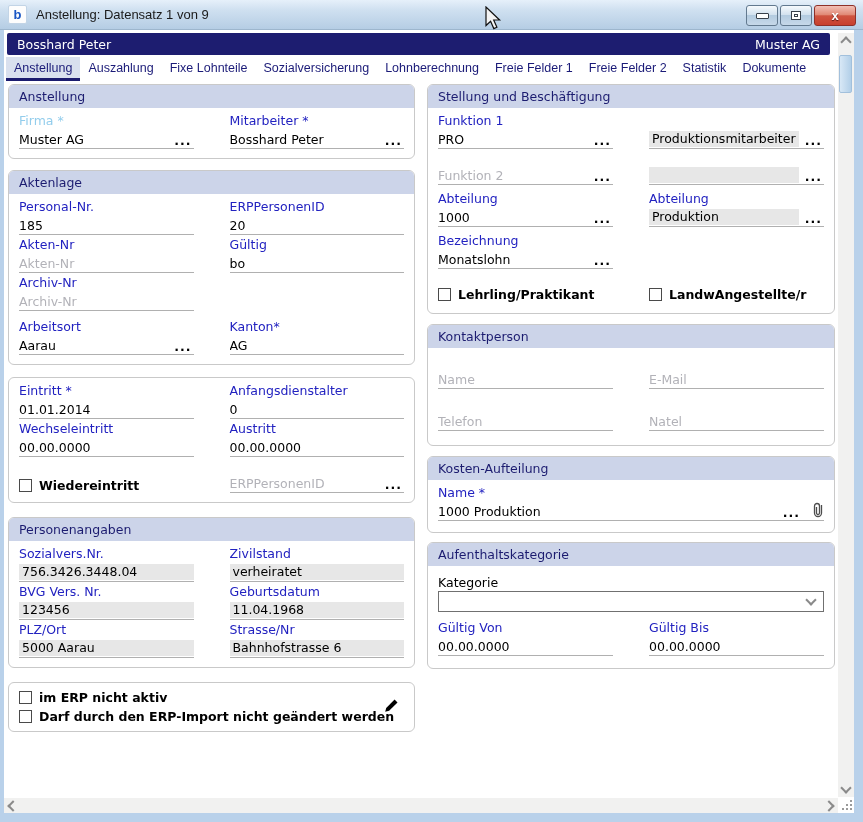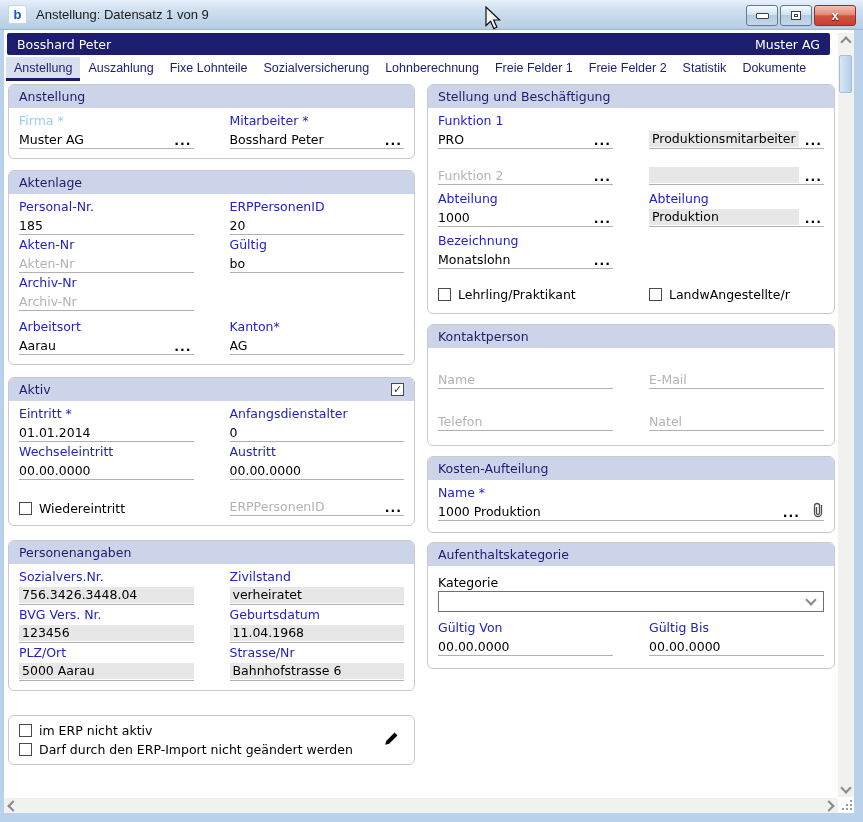--- a/index.html
+++ b/index.html
@@ -67,21 +67,21 @@
   .flabel.light{color:#93cdec;}
   .flabel.black{color:#000;}
   .fline{
     display:flex;align-items:flex-end;gap:4px;border-bottom:1px solid #b0b0b0;
     min-height:18px;padding-bottom:1px;color:#000;
   }
   .fval{flex:1;white-space:nowrap;overflow:hidden;min-height:15px;}
   .ph{color:#b2b2b8;}
   .robox{background:#e7e7e7;height:16px;line-height:16px;padding:0 3px;}
   .dots{font-weight:700;color:#000;letter-spacing:1px;line-height:13px;padding:0 2px;cursor:pointer;}
-  .cbrow{display:flex;align-items:center;gap:7px;color:#000;}
+  .cbrow{display:flex;align-items:center;gap:7px;color:#000;font-weight:bold;}
   .cb{
     width:13px;height:13px;box-sizing:border-box;border:1px solid #4a4a4a;background:#fff;
     display:inline-flex;align-items:center;justify-content:center;flex:0 0 auto;
   }
   .cb span{font-size:11px;line-height:11px;color:#3a3a3a;margin-top:-1px;}
   .selectbox{
     border:1px solid #707070;height:21px;box-sizing:border-box;background:#fff;
     display:flex;align-items:center;justify-content:flex-end;padding-right:8px;
   }
   .chev{width:6px;height:6px;border-left:2px solid #8a8a8a;border-top:2px solid #8a8a8a;}
@@ -223,26 +223,20 @@
             <div class="flabel">Kanton*</div>
             <div class="fline">
               <span class="fval">AG</span>
             </div>
           </div>
         </div>
       </div>
     </div>
 
     <div class="group" style="margin-bottom:14px;">
-      <div class="group-hd">
-        <span>Aktiv</span>
-        <span class="cb">
-            <span>✓</span>
-          </span>
-      </div>
       <div class="group-bd">
         <div class="grid2">
           <div class="field">
             <div class="flabel">Eintritt *</div>
             <div class="fline">
               <span class="fval">01.01.2014</span>
             </div>
           </div>
           <div class="field">
             <div class="flabel">Anfangsdienstalter</div>
@@ -269,21 +263,21 @@
           <div class="field" style="margin-top:14px;">
             <div class="fline">
               <span class="fval ph">ERPPersonenID</span>
               <span class="dots">...</span>
             </div>
           </div>
         </div>
       </div>
     </div>
 
-    <div class="group" style="margin-bottom:24px;">
+    <div class="group" style="margin-bottom:14px;">
       <div class="group-hd">
           <span>Personenangaben</span>
         </div>
       <div class="group-bd">
         <div class="grid2">
           <div class="field">
             <div class="flabel">Sozialvers.Nr.</div>
             <div class="fline">
               <span class="fval robox">756.3426.3448.04</span>
             </div>

